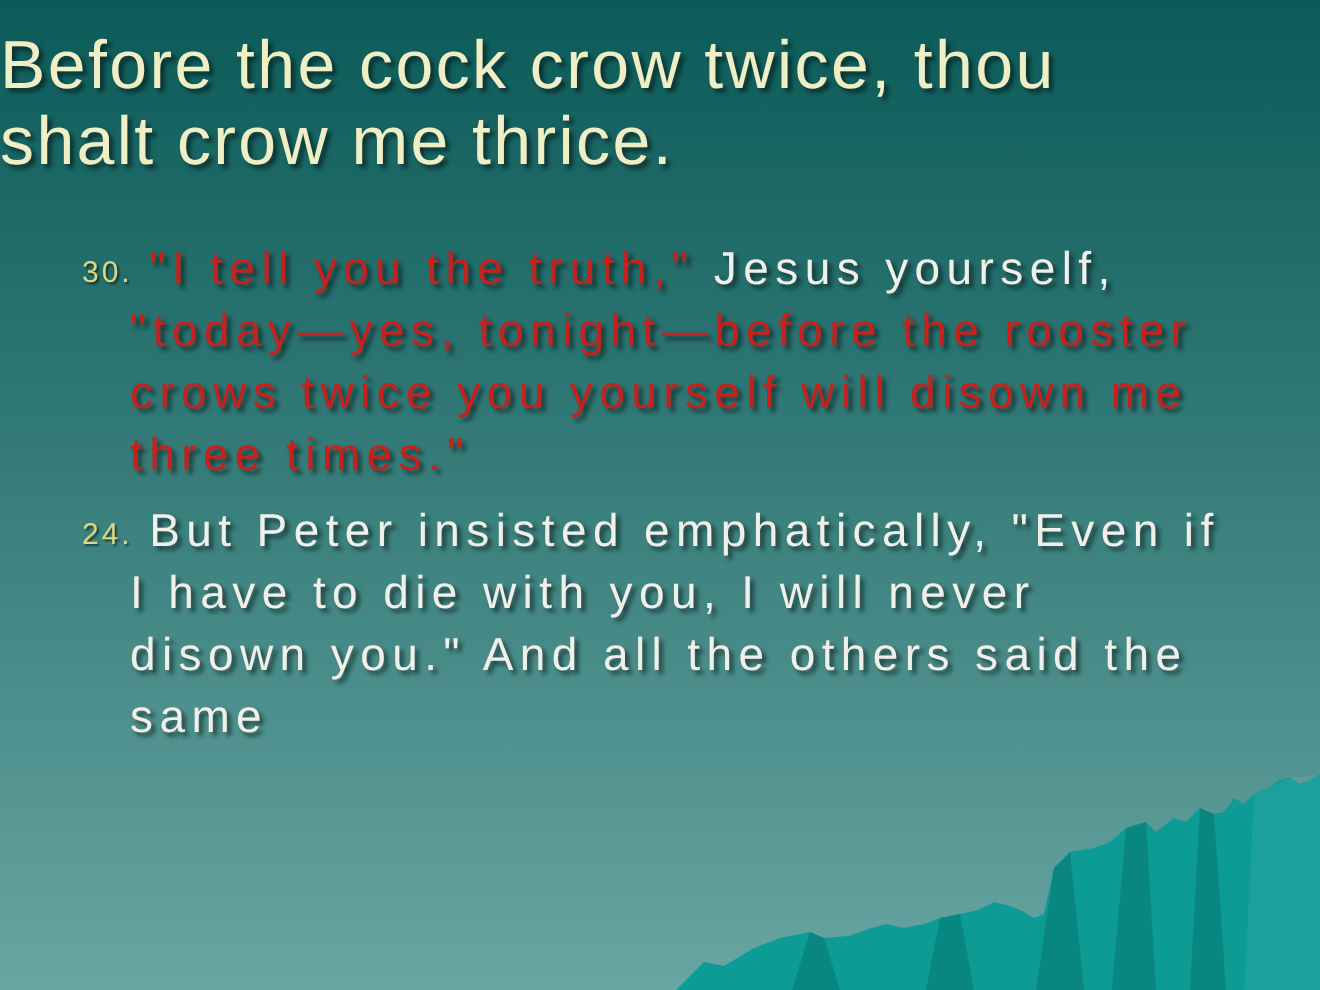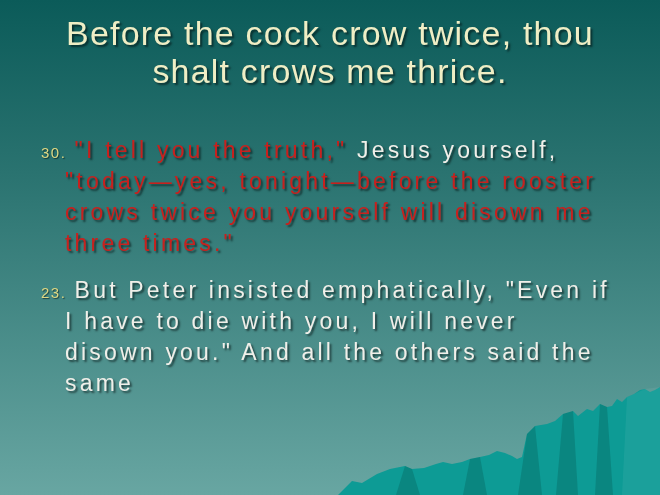--- a/index.html
+++ b/index.html
@@ -26,41 +26,40 @@
   .mountain-base { fill: var(--mountain); }
   .mountain-facet { fill: rgba(0, 58, 54, 0.22); }
   .mountain-light { fill: rgba(255, 255, 255, 0.06); }
 
   .title {
     position: absolute;
     top: 14px;
     left: 0;
     right: 0;
     z-index: 1;
-    text-align: center;
     color: var(--title-text);
     font-size: 34px;
     line-height: 38px;
     letter-spacing: 1.2px;
     text-shadow: 2px 2px 2px rgba(0, 10, 10, 0.55);
   }
 
   .verses {
     position: absolute;
     top: 119px;
     left: 0;
     z-index: 1;
     margin: 0;
     padding: 0;
     list-style: none;
   }
   .verse {
     position: relative;
     padding-left: 65px;
-    margin: 16px 0 7px 0;
+    margin: 0 0 7px 0;
   }
   .verse-number {
     position: absolute;
     left: 41px;
     top: 10px;
     font-size: 15px;
     line-height: 1;
     letter-spacing: 1.5px;
     color: var(--verse-number);
     text-shadow: 1px 1px 1px rgba(0, 10, 10, 0.55);
@@ -92,27 +91,27 @@
     <polygon class="mountain-facet" points="405,466 412,469 420,495 396,495"></polygon>
     <polygon class="mountain-facet" points="470,459 480,457 487,495 463,495"></polygon>
     <polygon class="mountain-facet" points="527,434 535,426 542,495 518,495"></polygon>
     <polygon class="mountain-facet" points="563,414 573,411 578,495 556,495"></polygon>
     <polygon class="mountain-facet" points="600,404 607,407 613,495 595,495"></polygon>
     <polygon class="mountain-light" points="627,397 634,394 645,389 660,387 660,495 622,495"></polygon>
   </svg>
 
   <div class="title">
     <div>Before the cock crow twice, thou</div>
-    <div>shalt crows me thrice.</div>
+    <div>shalt crow me thrice.</div>
   </div>
 
   <ul class="verses">
     <li class="verse">
       <span class="verse-number">30.</span>
       <span class="verse-text"><span class="seg-red"> "I tell you the truth,"</span><span class="seg-white"> Jesus yourself, </span><span class="seg-red">"today—yes, tonight—before the rooster crows twice you yourself will disown me three times."</span></span>
     </li>
     <li class="verse">
-      <span class="verse-number">23.</span>
+      <span class="verse-number">24.</span>
       <span class="verse-text"><span class="seg-white"> But Peter insisted emphatically, "Even if I have to die with you, I will never disown you." And all the others said the same</span></span>
     </li>
   </ul>
 
 </div>
 
 </body></html>

